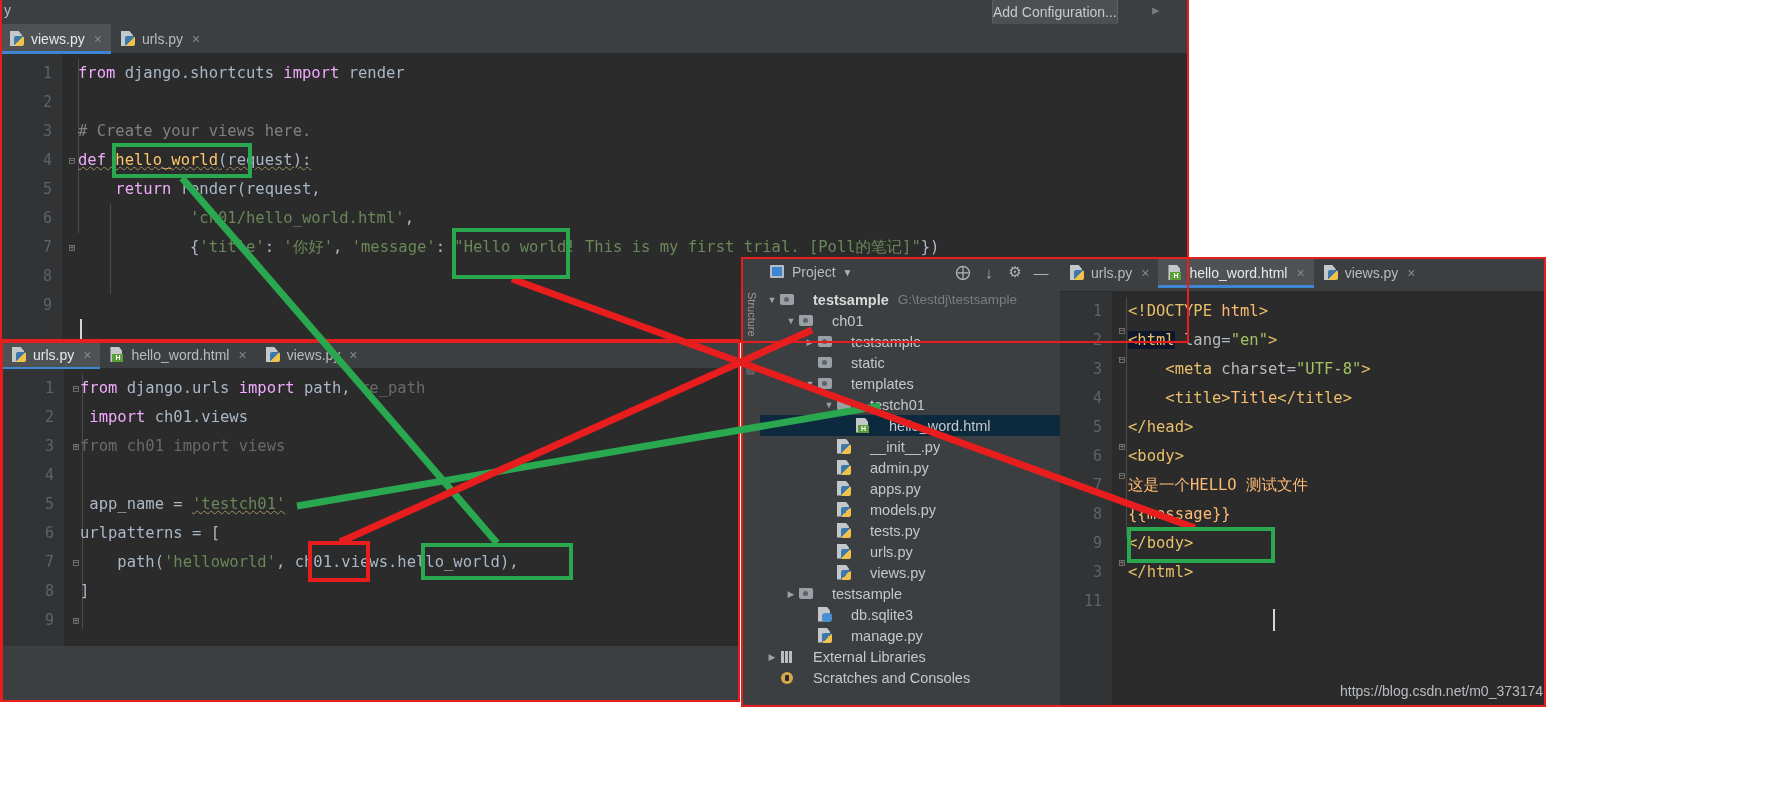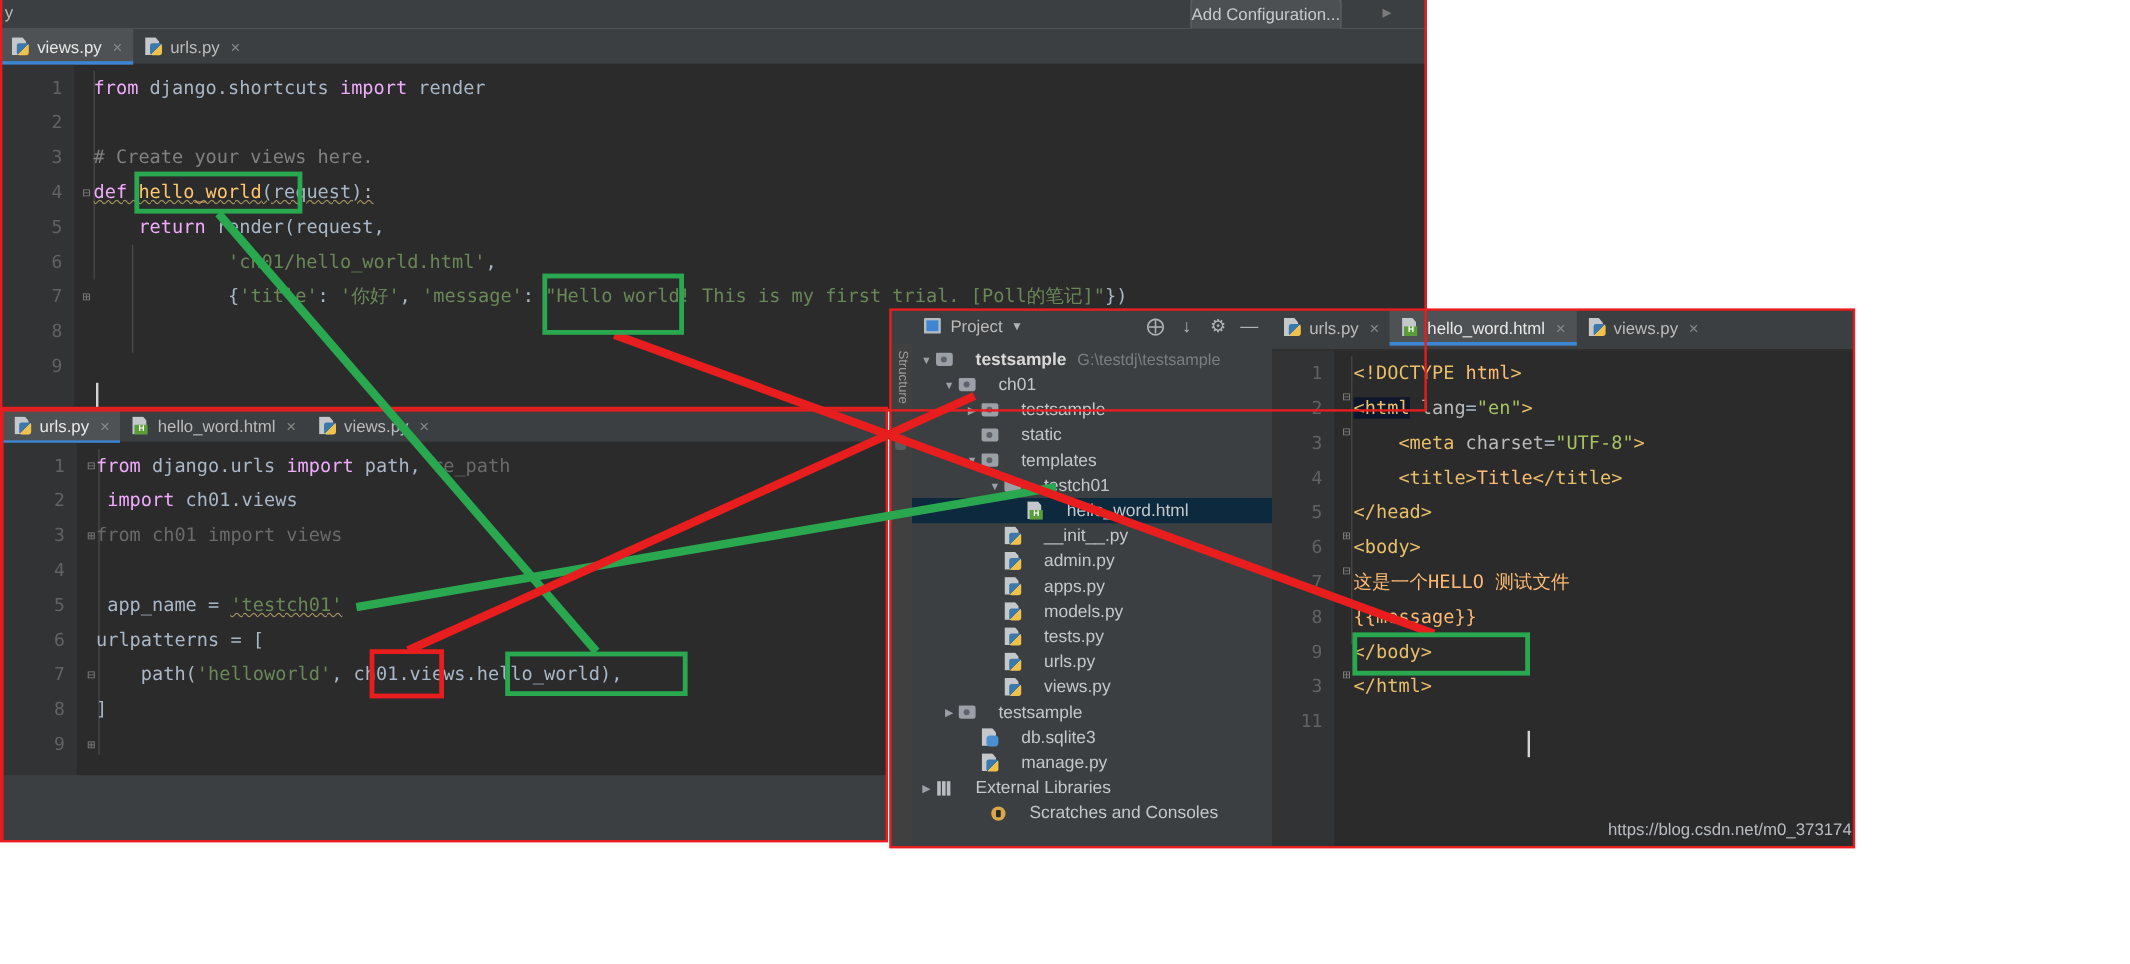--- a/index.html
+++ b/index.html
@@ -374,21 +374,21 @@
         <div class="trow" style="padding-left: 42px;">
           <span class="arrow"></span>
           <span class="ico ico-py"></span>
           <span class="tlabel">manage.py</span>
         </div>
         <div class="trow" style="padding-left: 4px;">
           <span class="arrow">▶</span>
           <span class="ico ico-lib"></span>
           <span class="tlabel">External Libraries</span>
         </div>
-        <div class="trow" style="padding-left: 4px; justify-content: center;">
+        <div class="trow" style="padding-left: 4px;">
           <span class="arrow"></span>
           <span class="ico ico-scratch"></span>
           <span class="tlabel">Scratches and Consoles</span>
         </div>
       </div>
     <div class="scroll-th" style="left:4px;top:105px;width:9px;height:12px;background:#5a5d5e;"></div>
   </div>
 
   <div class="panel" style="left:1060px;top:258px;width:485px;height:448px;background:#3c3f41;">
     <div class="tabbar" id="html-tabs" style="height:34px;">

